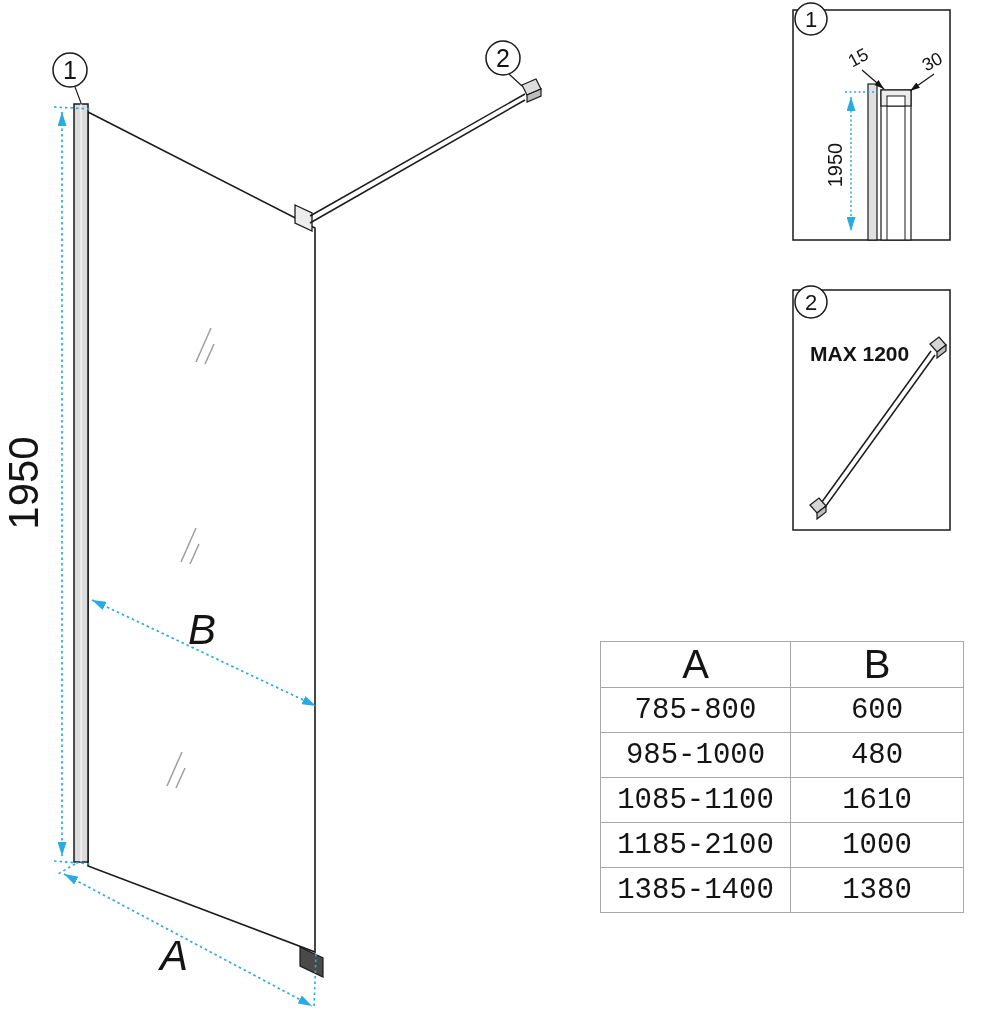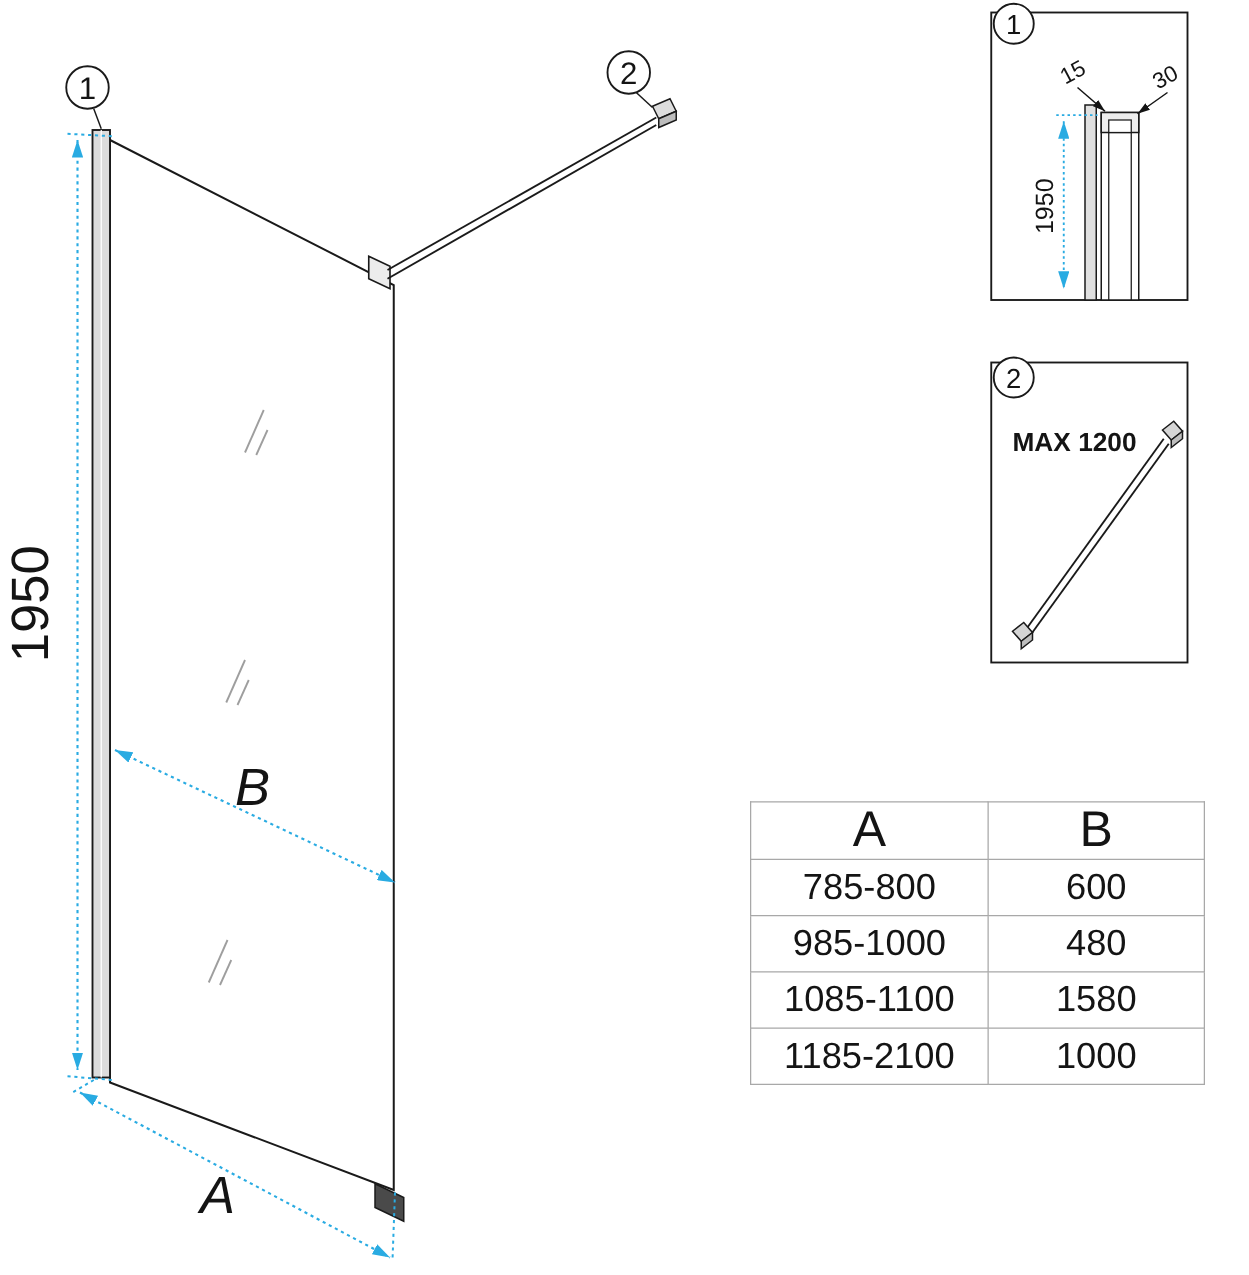--- a/index.html
+++ b/index.html
@@ -10,21 +10,21 @@
   .canvas svg{position:absolute;left:0;top:0;}
   .size-table{position:absolute;left:600px;top:641px;width:363px;}
   .size-table table{
     border-collapse:collapse;width:363px;table-layout:fixed;
   }
   .size-table th,.size-table td{
     border:1px solid #a8a8a8;text-align:center;vertical-align:middle;
     color:#141414;font-weight:normal;padding:0;
   }
   .size-table th{font-size:40px;height:45px;}
-  .size-table td{font-size:29px;height:44px;}
+  .size-table td{font-size:29px;height:44px;font-family:Liberation Mono, monospace;}
   .col-a{width:190px;}
   .col-b{width:173px;}
   text{fill:#141414;}
 </style>
 </head>
 <body>
 
 <div class="canvas">
 
 <svg width="999" height="1020" viewBox="0 0 999 1020">
@@ -163,23 +163,27 @@
       <tr>
         <td>785-800</td>
         <td>600</td>
       </tr>
       <tr>
         <td>985-1000</td>
         <td>480</td>
       </tr>
       <tr>
         <td>1085-1100</td>
-        <td>1580</td>
+        <td>1610</td>
       </tr>
       <tr>
         <td>1185-2100</td>
         <td>1000</td>
+      </tr>
+      <tr>
+        <td>1385-1400</td>
+        <td>1380</td>
       </tr>
     </tbody>
   </table>
 </div>
 
 </div>
 
 </body></html>

